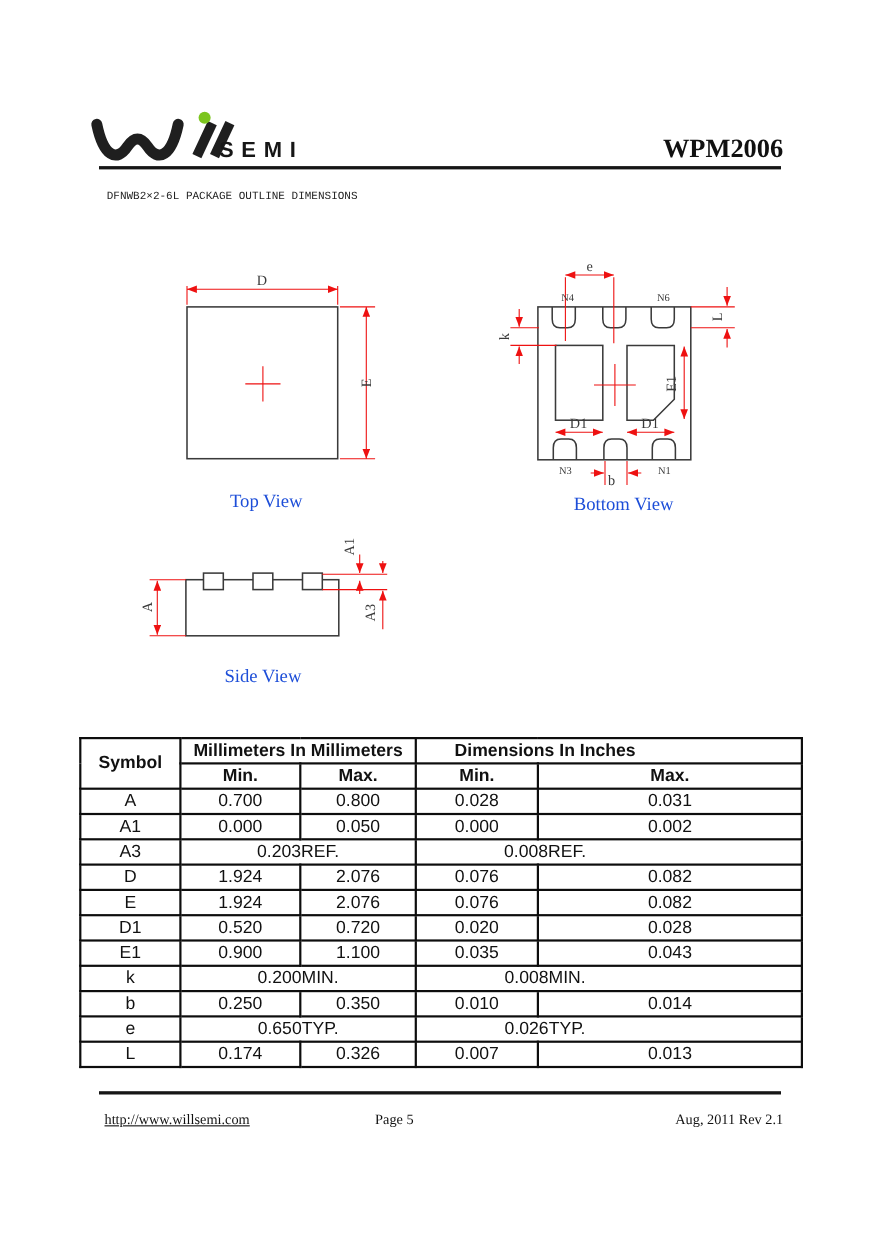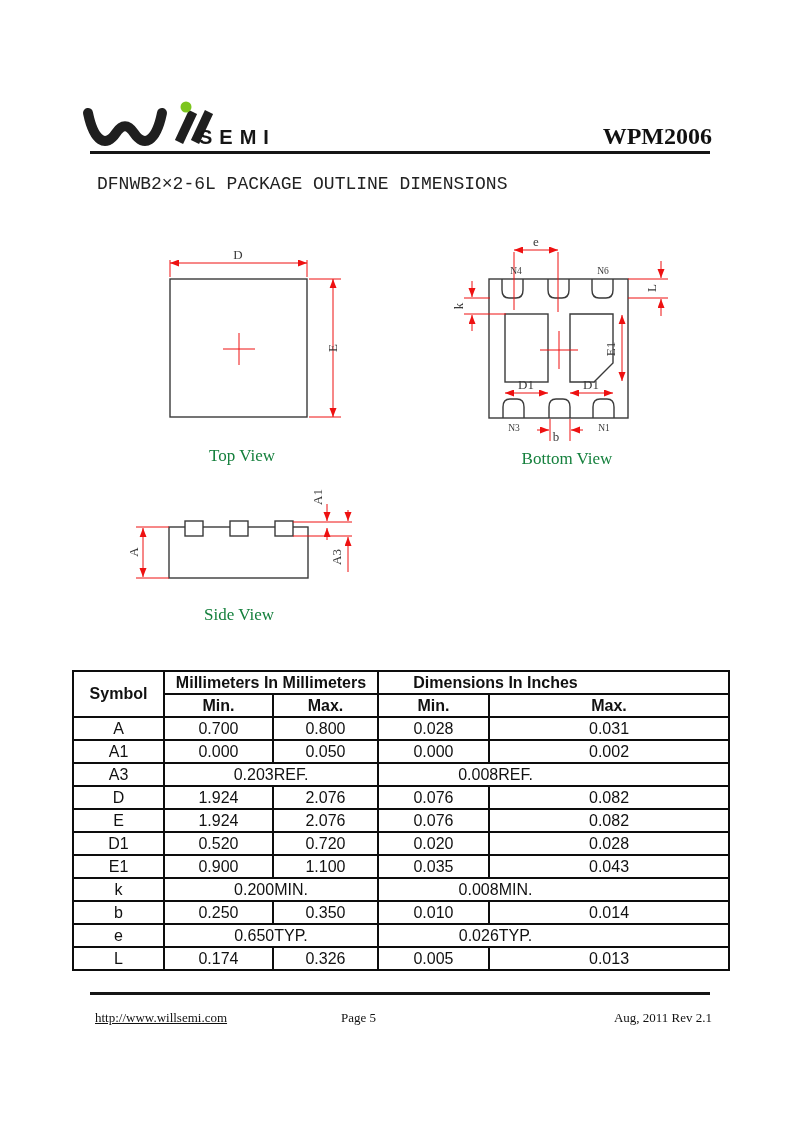--- a/index.html
+++ b/index.html
@@ -11,23 +11,23 @@
   #logo-mark{position:absolute;left:82px;top:80px;}
   #logo-semi{position:absolute;left:199px;top:106px;font-family:"Liberation Sans",sans-serif;
              font-weight:bold;font-size:20px;letter-spacing:7px;color:#161616;}
   #part-number{position:absolute;right:88px;top:103px;font-family:"Liberation Serif",serif;
                font-weight:600;font-size:24px;color:#111;}
   .rule{position:absolute;left:90px;width:620px;height:3px;background:#161616;}
   #header-rule{top:131px;}
   #footer-rule{top:972px;}
 
   #page-title{position:absolute;left:97px;top:154px;font-family:"Liberation Mono","DejaVu Sans Mono",monospace;
-              font-size:18px;color:#222;white-space:nowrap;}
-
-  .caption{position:absolute;font-family:"Liberation Serif",serif;font-size:17px;color:#15803d;text-align:center;}
+              font-size:10px;color:#222;white-space:nowrap;}
+
+  .caption{position:absolute;font-family:"Liberation Serif",serif;font-size:17px;color:#1d4ed8;text-align:center;}
   #cap-top{left:192px;top:426px;width:100px;}
   #cap-bottom{left:511px;top:429px;width:112px;}
   #cap-side{left:189px;top:585px;width:100px;}
 
   svg text{font-family:"Liberation Serif",serif;fill:#3a3a3a;}
   .dimlbl{font-size:13px;}
   .pinlbl{font-size:9.5px;}
   .blk{stroke:#3a3a3a;stroke-width:1.4;fill:none;}
   .blkf{stroke:#3a3a3a;stroke-width:1.4;fill:#ffffff;}
   .red{stroke:#ee1111;stroke-width:1;fill:none;}
@@ -280,21 +280,21 @@
     </tr>
     <tr>
       <td>e</td>
       <td colspan="2">0.650TYP.</td>
       <td colspan="2" class="shiftL">0.026TYP.</td>
     </tr>
     <tr>
       <td>L</td>
       <td>0.174</td>
       <td>0.326</td>
-      <td>0.005</td>
+      <td>0.007</td>
       <td>0.013</td>
     </tr>
   </tbody>
     </table>
 
   <div id="footer-rule" class="rule"></div>
   <div id="footer-url" class="foot">http://www.willsemi.com</div>
   <div id="footer-page" class="foot">Page 5</div>
   <div id="footer-rev" class="foot">Aug, 2011 Rev 2.1</div>
 

